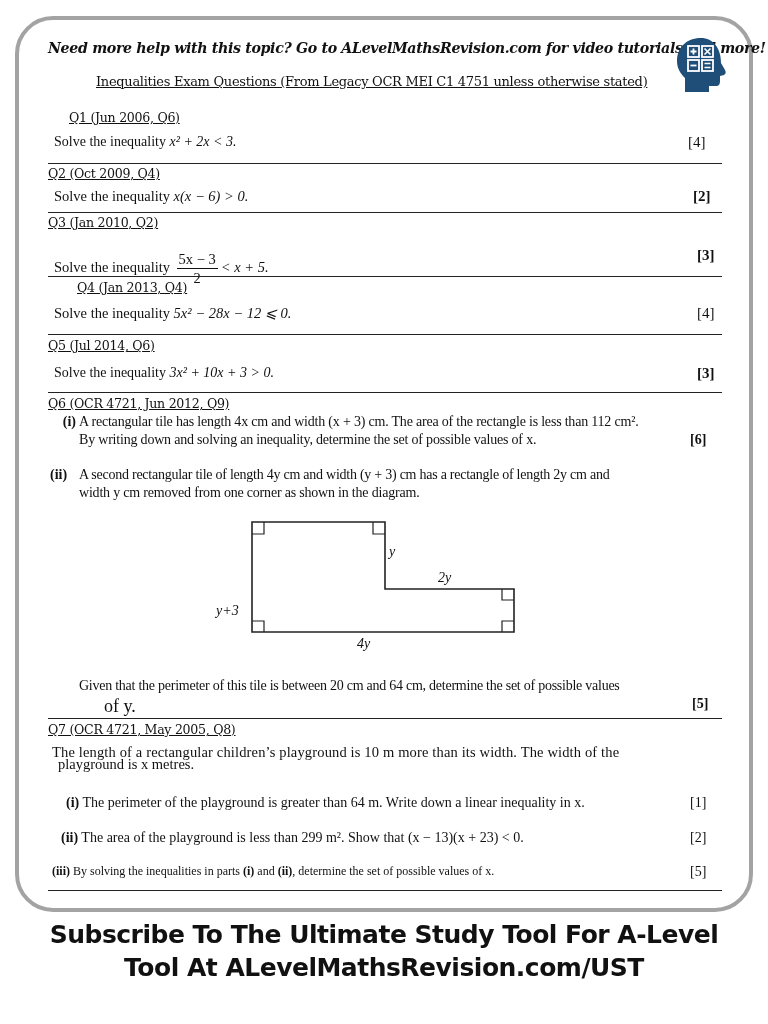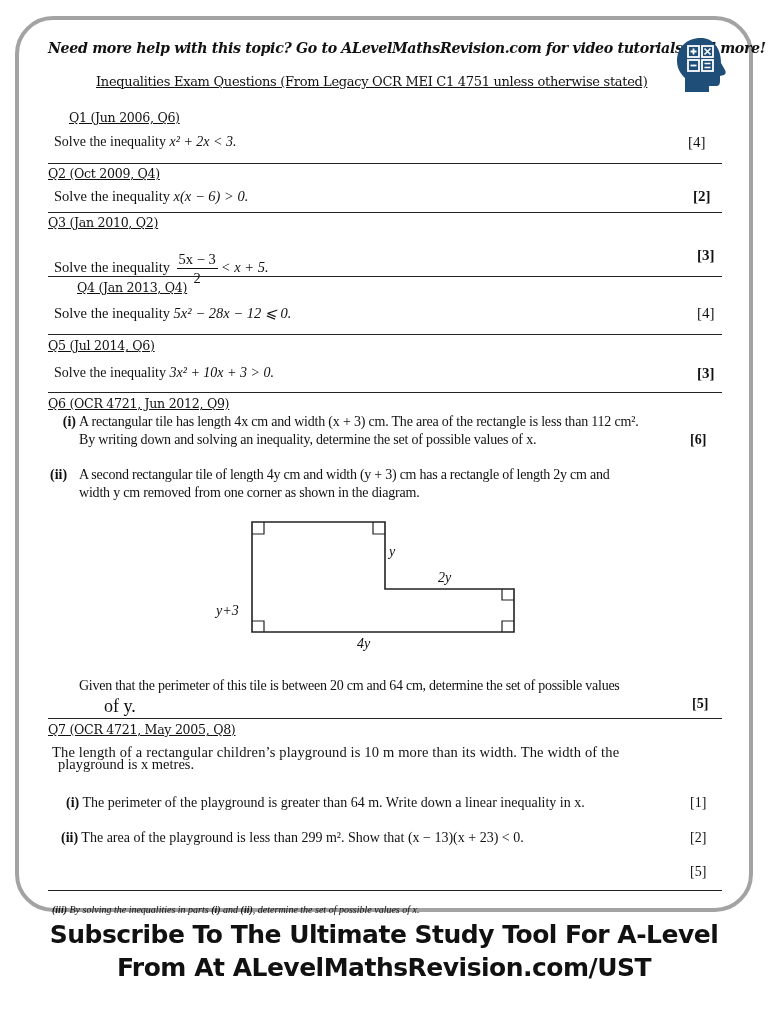--- a/index.html
+++ b/index.html
@@ -127,21 +127,21 @@
   <span>The perimeter of the playground is greater than 64 m. Write down a linear inequality in x.</span>
 </div>
 <div class="mark" style="left:690px;top:795px;font-size:14px;">[1]</div>
 
 <div class="abs" style="left:61px;top:830px;font-size:14px;white-space:nowrap;">
   <span class="sub-label">(ii)</span>
   <span>The area of the playground is less than 299 m². Show that (x − 13)(x + 23) &lt; 0.</span>
 </div>
 <div class="mark" style="left:690px;top:830px;font-size:14px;">[2]</div>
 
-<div class="abs" style="left:52px;top:904px;font-size:10px;white-space:nowrap;font-style:italic;">
+<div class="abs" style="left:52px;top:864px;font-size:12px;white-space:nowrap;">
   <span class="sub-label">(iii)</span>
   <span>By solving the inequalities in parts </span><span class="bold">(i)</span><span> and </span><span class="bold">(ii)</span><span>, determine the set of possible values of x.</span>
 </div>
 <div class="mark" style="left:690px;top:864px;font-size:14px;">[5]</div>
 <div class="rule" style="top:890px;"></div>
 
 <div class="abs footer" style="top:918px;">Subscribe To The Ultimate Study Tool For A-Level</div>
-<div class="abs footer" style="top:951px;">From At ALevelMathsRevision.com/UST</div>
+<div class="abs footer" style="top:951px;">Tool At ALevelMathsRevision.com/UST</div>
 
 </body></html>

